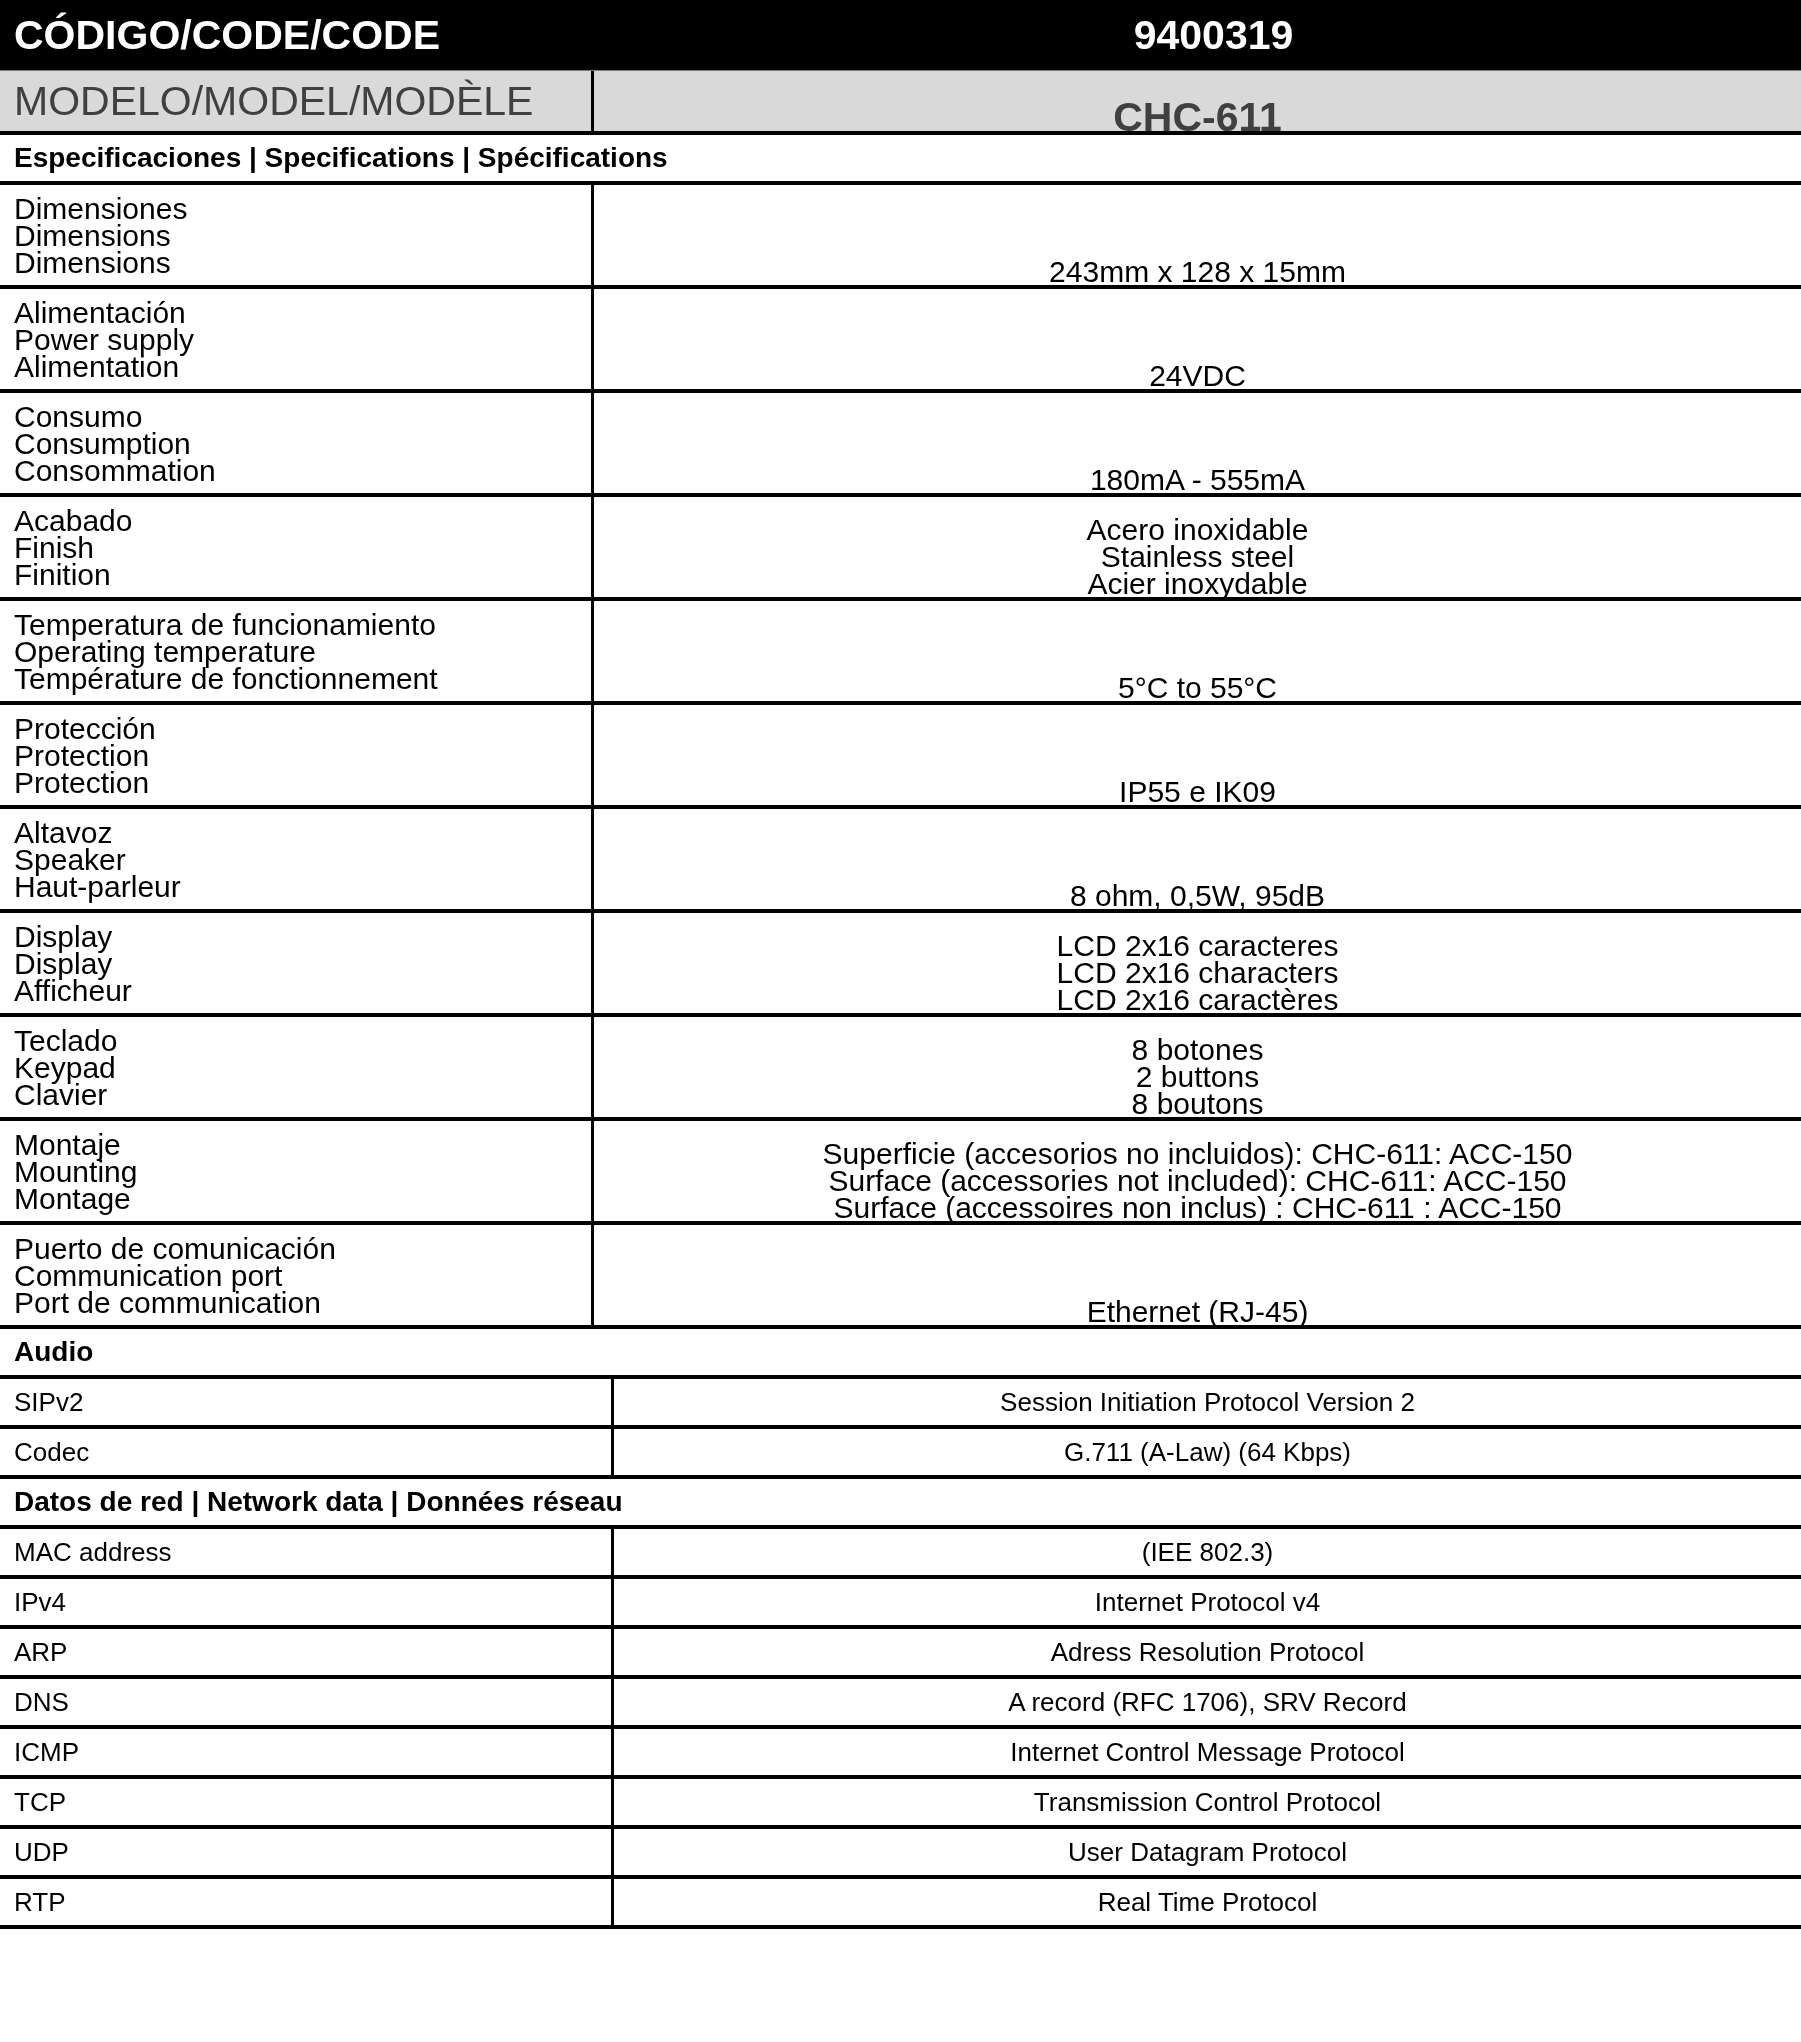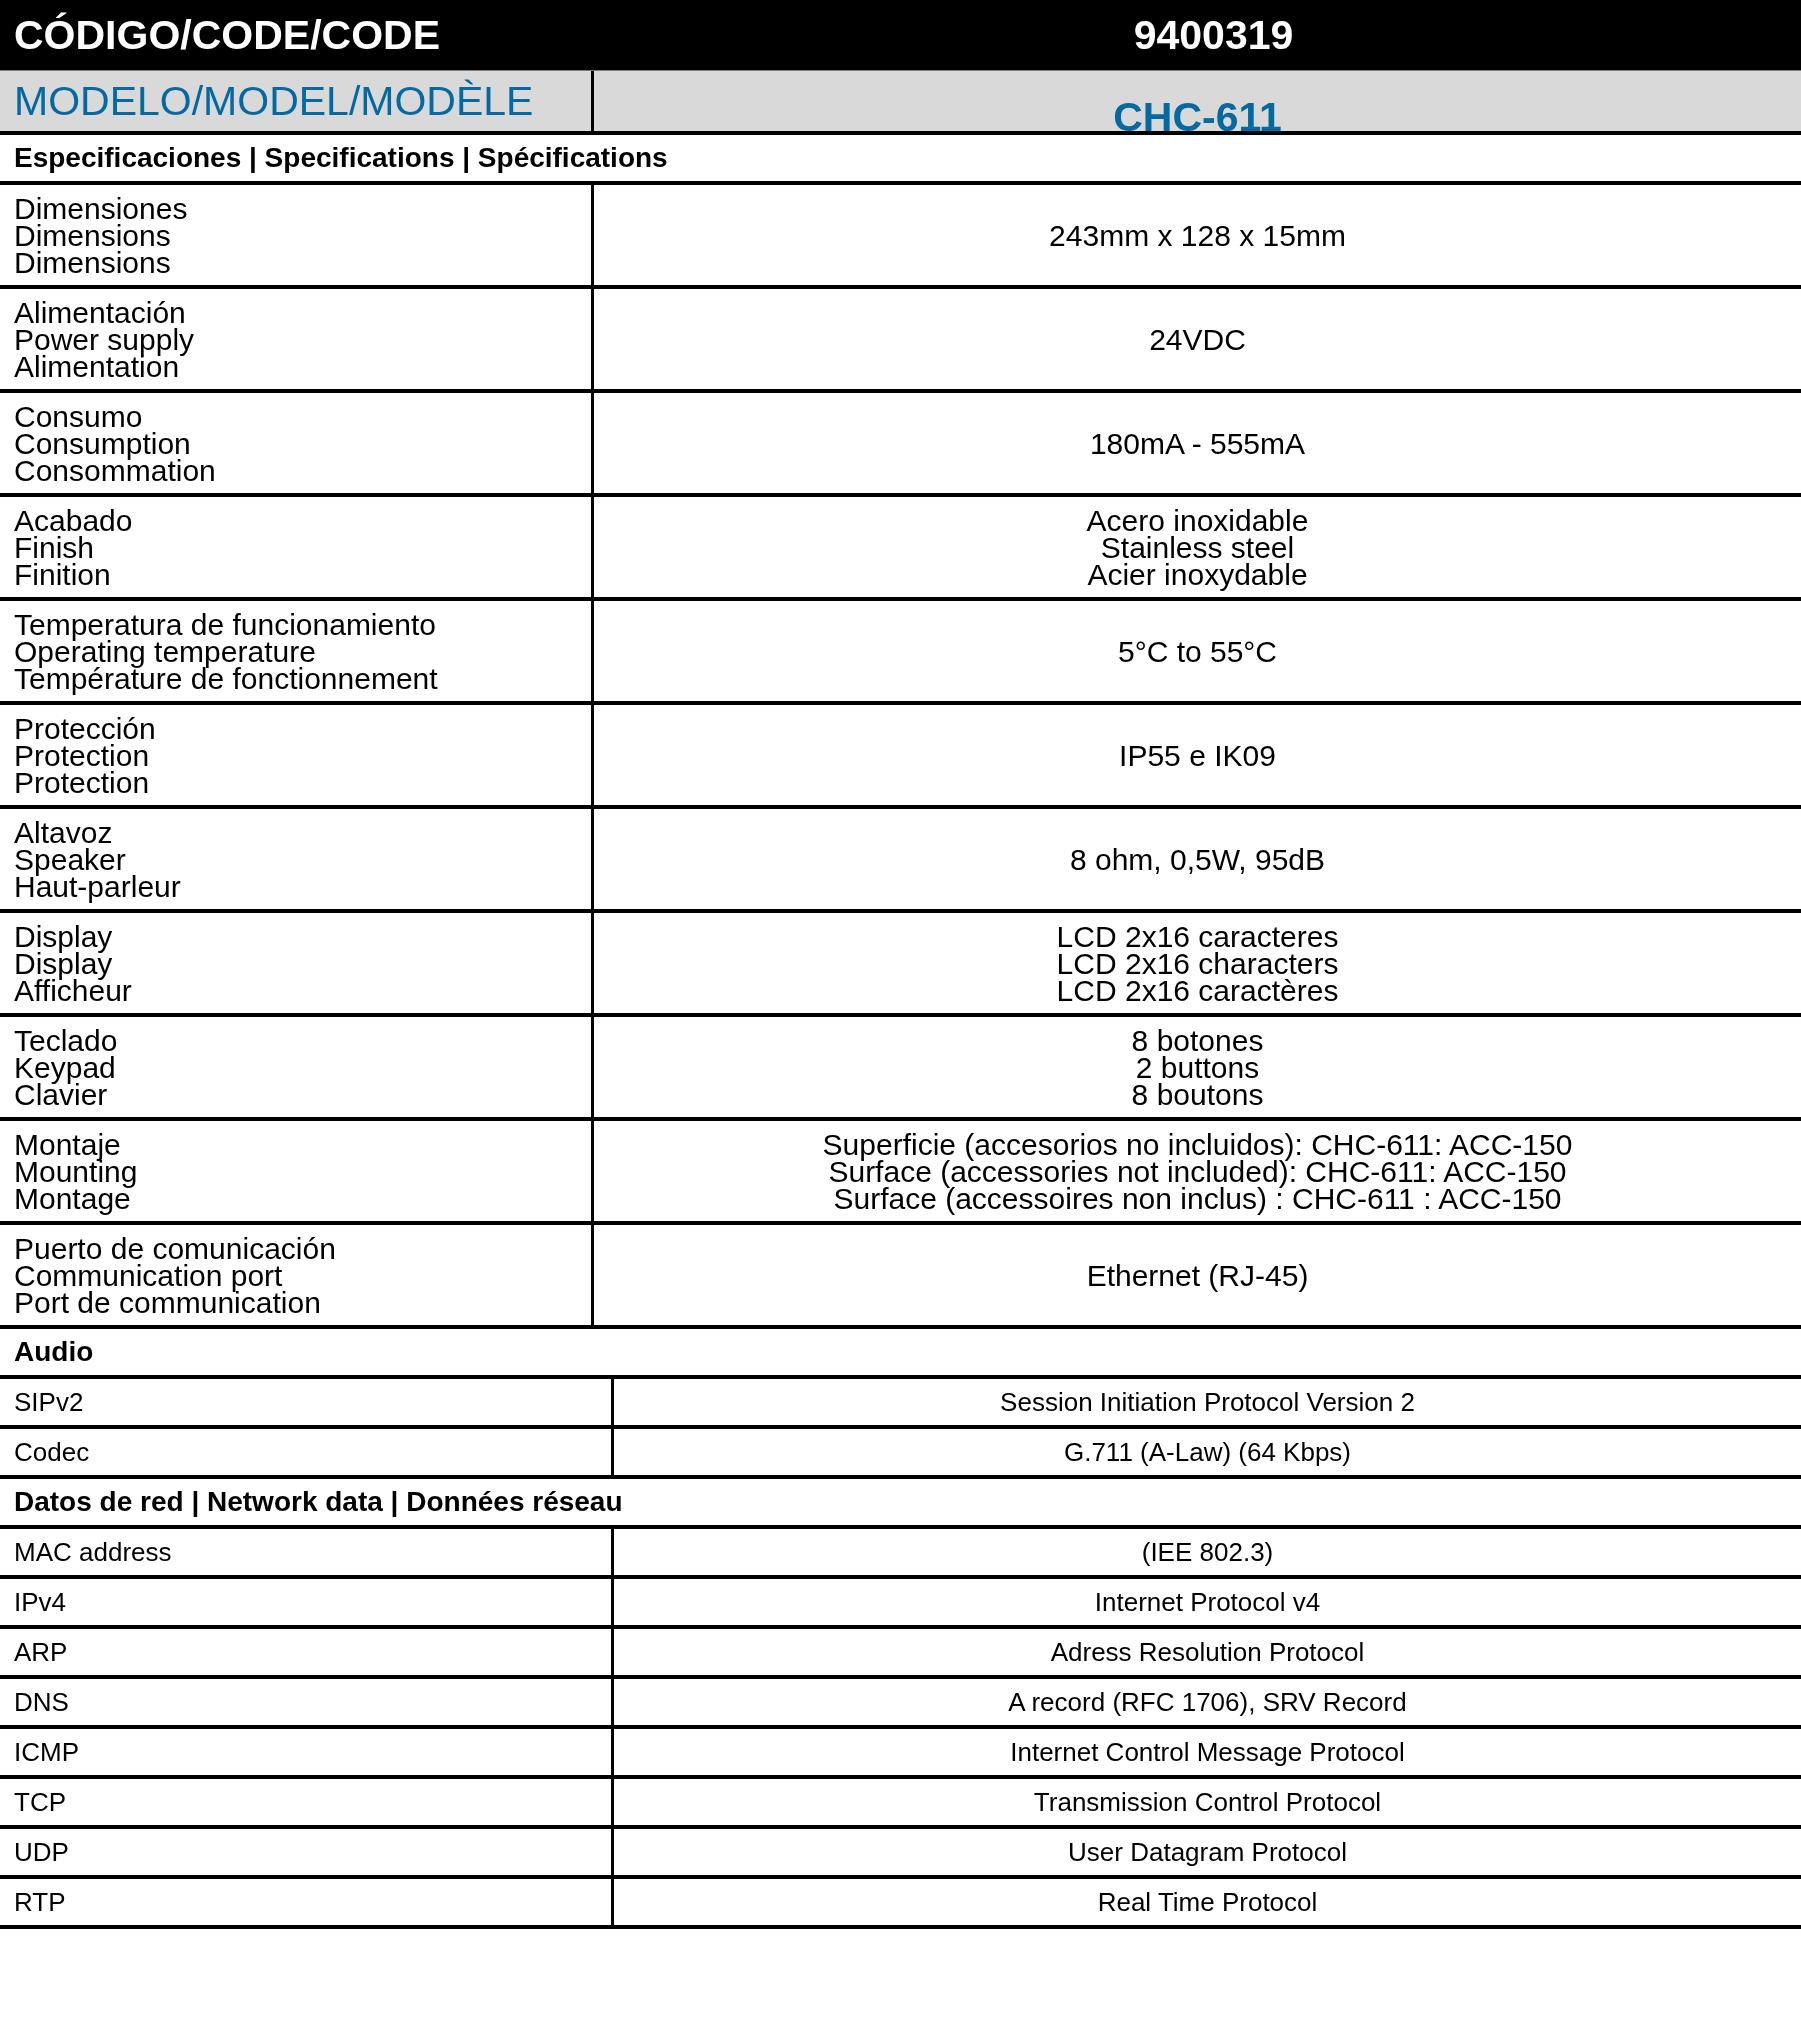--- a/index.html
+++ b/index.html
@@ -3,21 +3,21 @@
   <meta charset="utf-8">
   <style>
     html, body { margin: 0; padding: 0; background: #ffffff; }
     body {
       width: 1801px; height: 2043px; overflow: hidden;
       font-family: "Liberation Sans", sans-serif; color: #000;
     }
     .sheet { width: 1801px; }
     .row { display: flex; width: 1801px; box-sizing: border-box; }
     .hdr-code { background: #000; color: #fff; height: 70px; align-items: center; gap: 32px; }
-    .hdr-model { background: #d9d9d9; color: #0369a1; height: 65px; align-items: stretch; border-top: 1.6px solid #777; border-bottom: 4.1px solid #000; }
+    .hdr-model { background: #d9d9d9; color: #404040; height: 65px; align-items: stretch; border-top: 1.6px solid #777; border-bottom: 4.1px solid #000; }
     .hdr-code .lbl, .hdr-model .lbl {
       width: 594px; box-sizing: border-box; padding-left: 14px;
       font-size: 41px; display: flex; align-items: center;
     }
     .hdr-model .lbl { border-right: 3.3px solid #000; }
     .hdr-code .val, .hdr-model .val {
       flex: 1; display: flex; align-items: center; justify-content: center;
       font-size: 41px; font-weight: bold;
     }
     .hdr-code .lbl { font-weight: bold; }
@@ -28,21 +28,21 @@
       border-bottom: 4.1px solid #000;
     }
     .spec {
       height: 104px; border-bottom: 4.1px solid #000; font-size: 30px; line-height: 27px;
     }
     .spec .lbl {
       width: 594px; box-sizing: border-box; padding-left: 14px;
       border-right: 3.3px solid #000; display: flex; flex-direction: column; justify-content: center;
     }
     .spec .val {
-      flex: 1; display: flex; flex-direction: column; justify-content: center; align-items: center; text-align: center;
+      flex: 1; display: flex; flex-direction: column; justify-content: flex-end; align-items: center; text-align: center;
     }
     .single {
       height: 50px; border-bottom: 4.1px solid #000; font-size: 26px;
     }
     .single .lbl {
       width: 614px; box-sizing: border-box; padding-left: 14px;
       border-right: 3.3px solid #000; display: flex; align-items: center;
     }
     .single .val { flex: 1; display: flex; align-items: center; justify-content: center; }
     .line { display: block; white-space: nowrap; }

